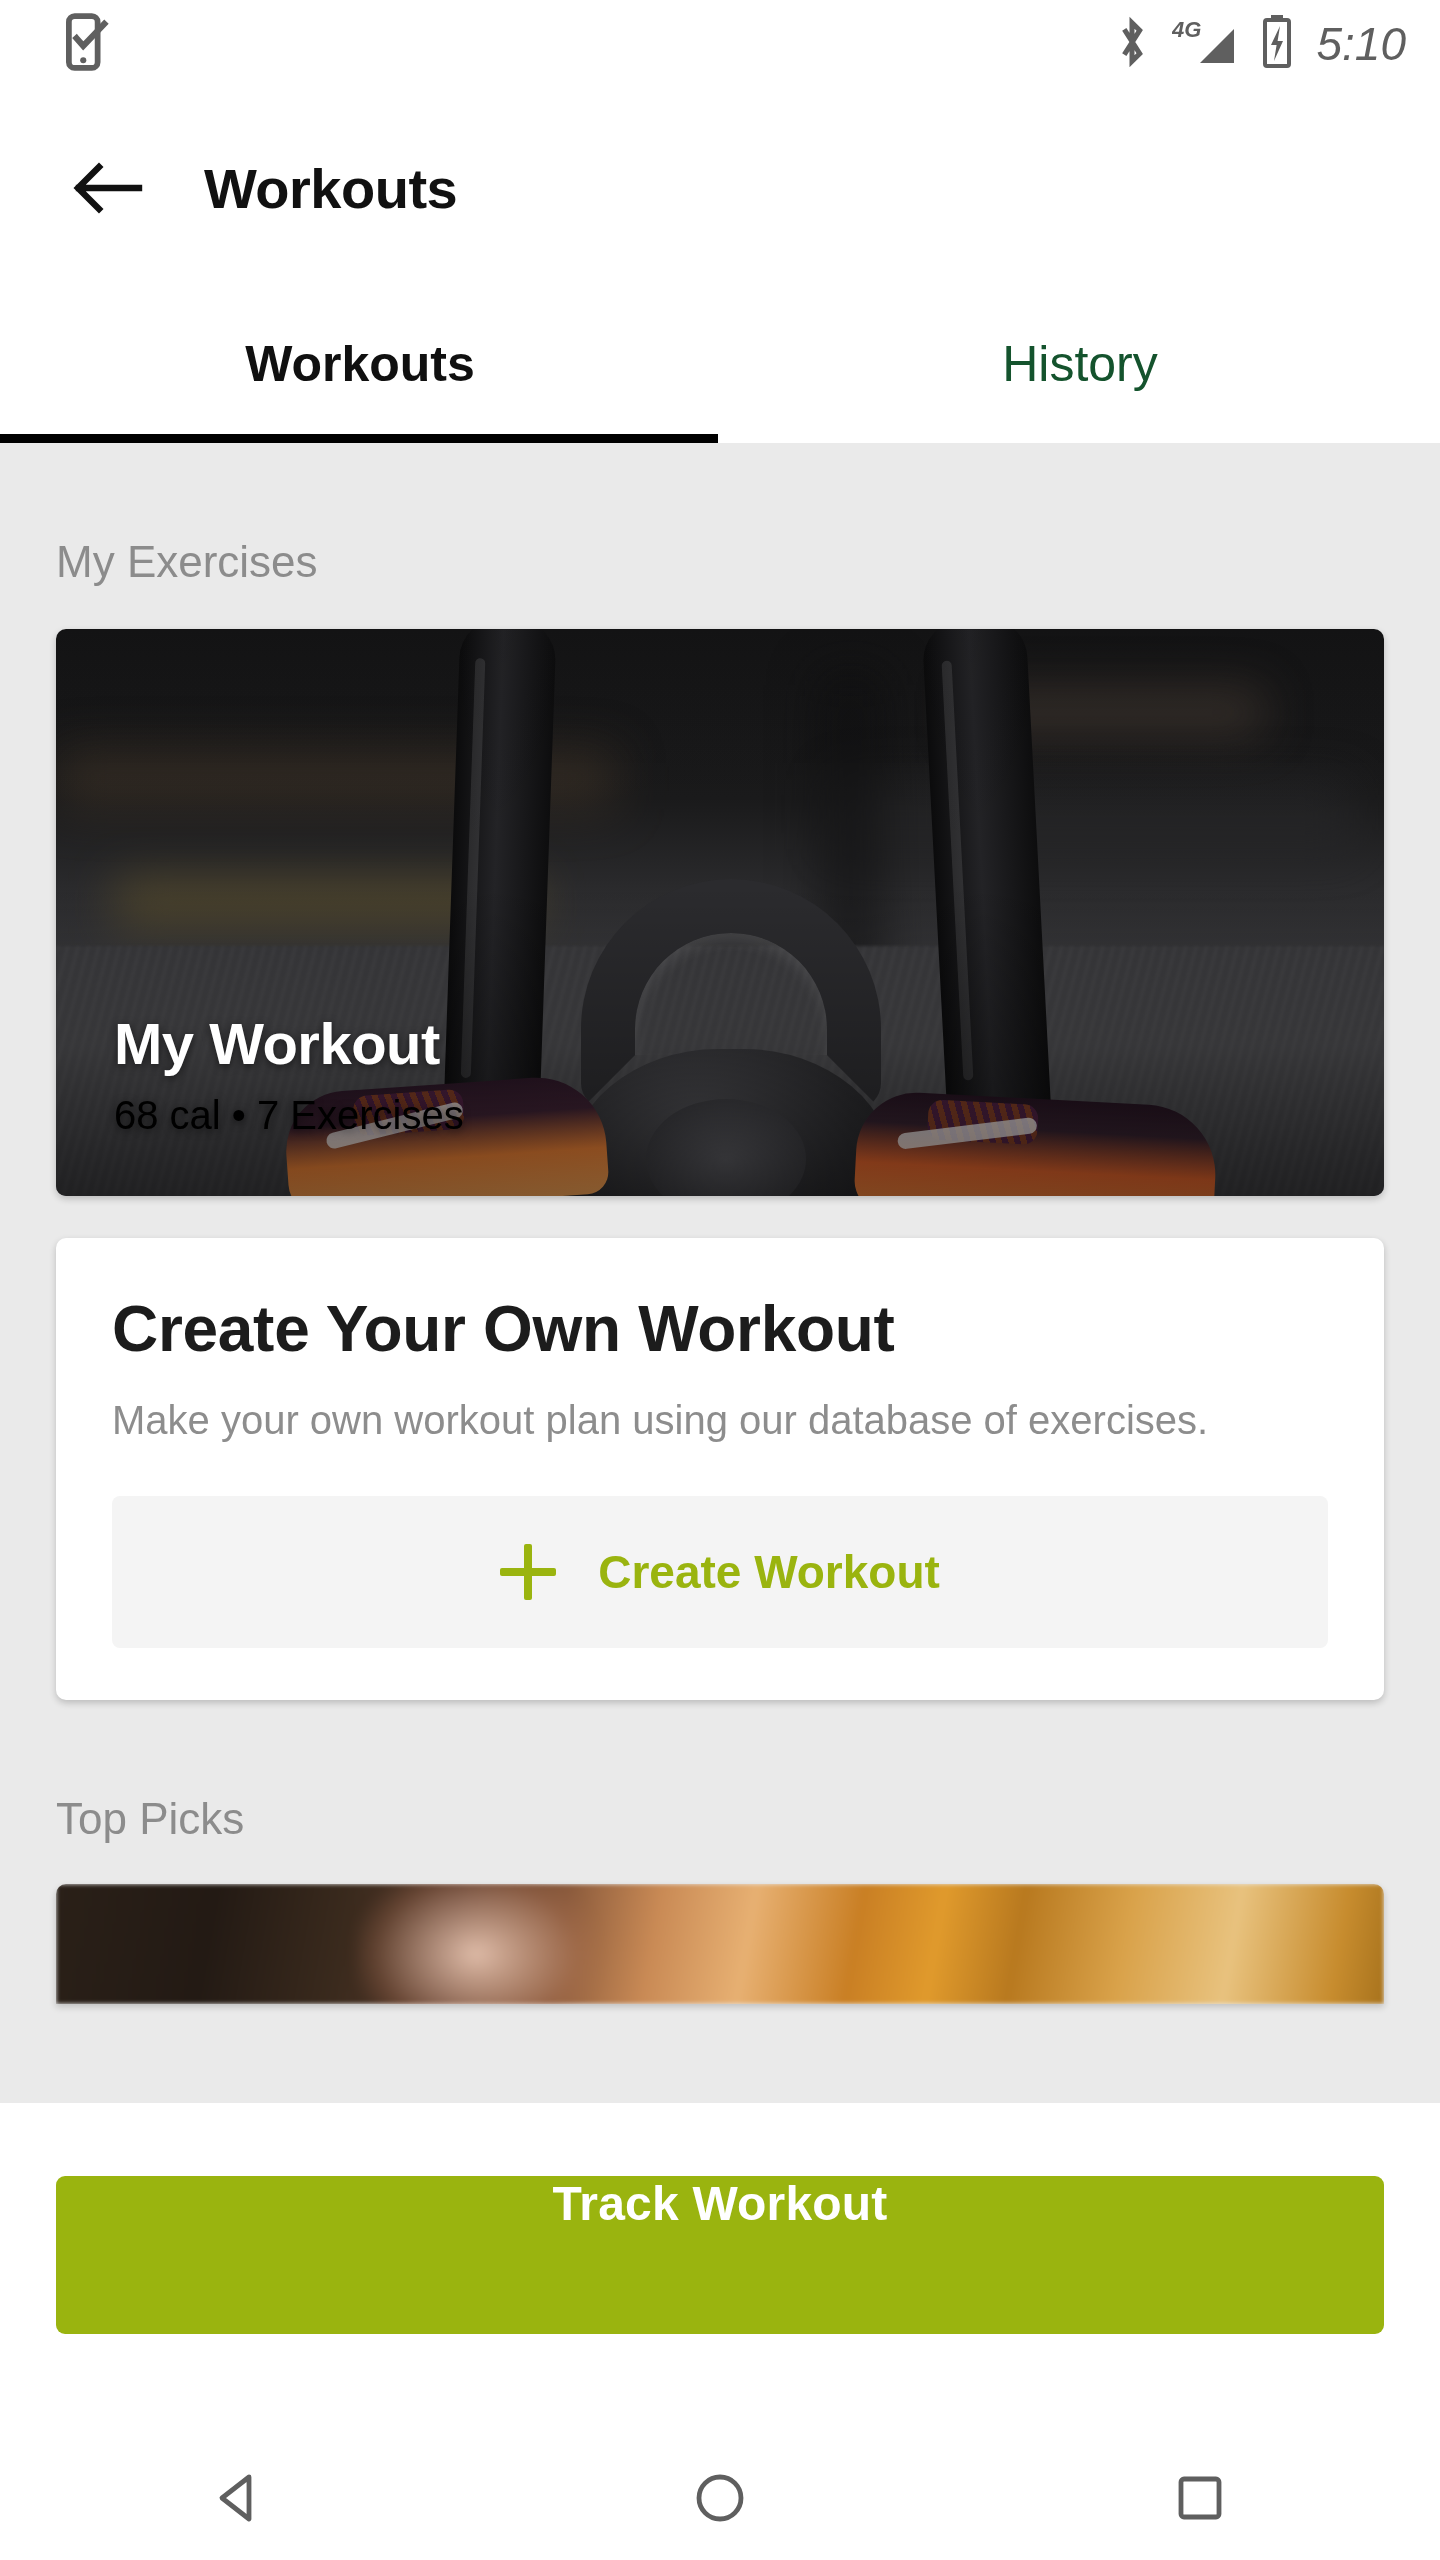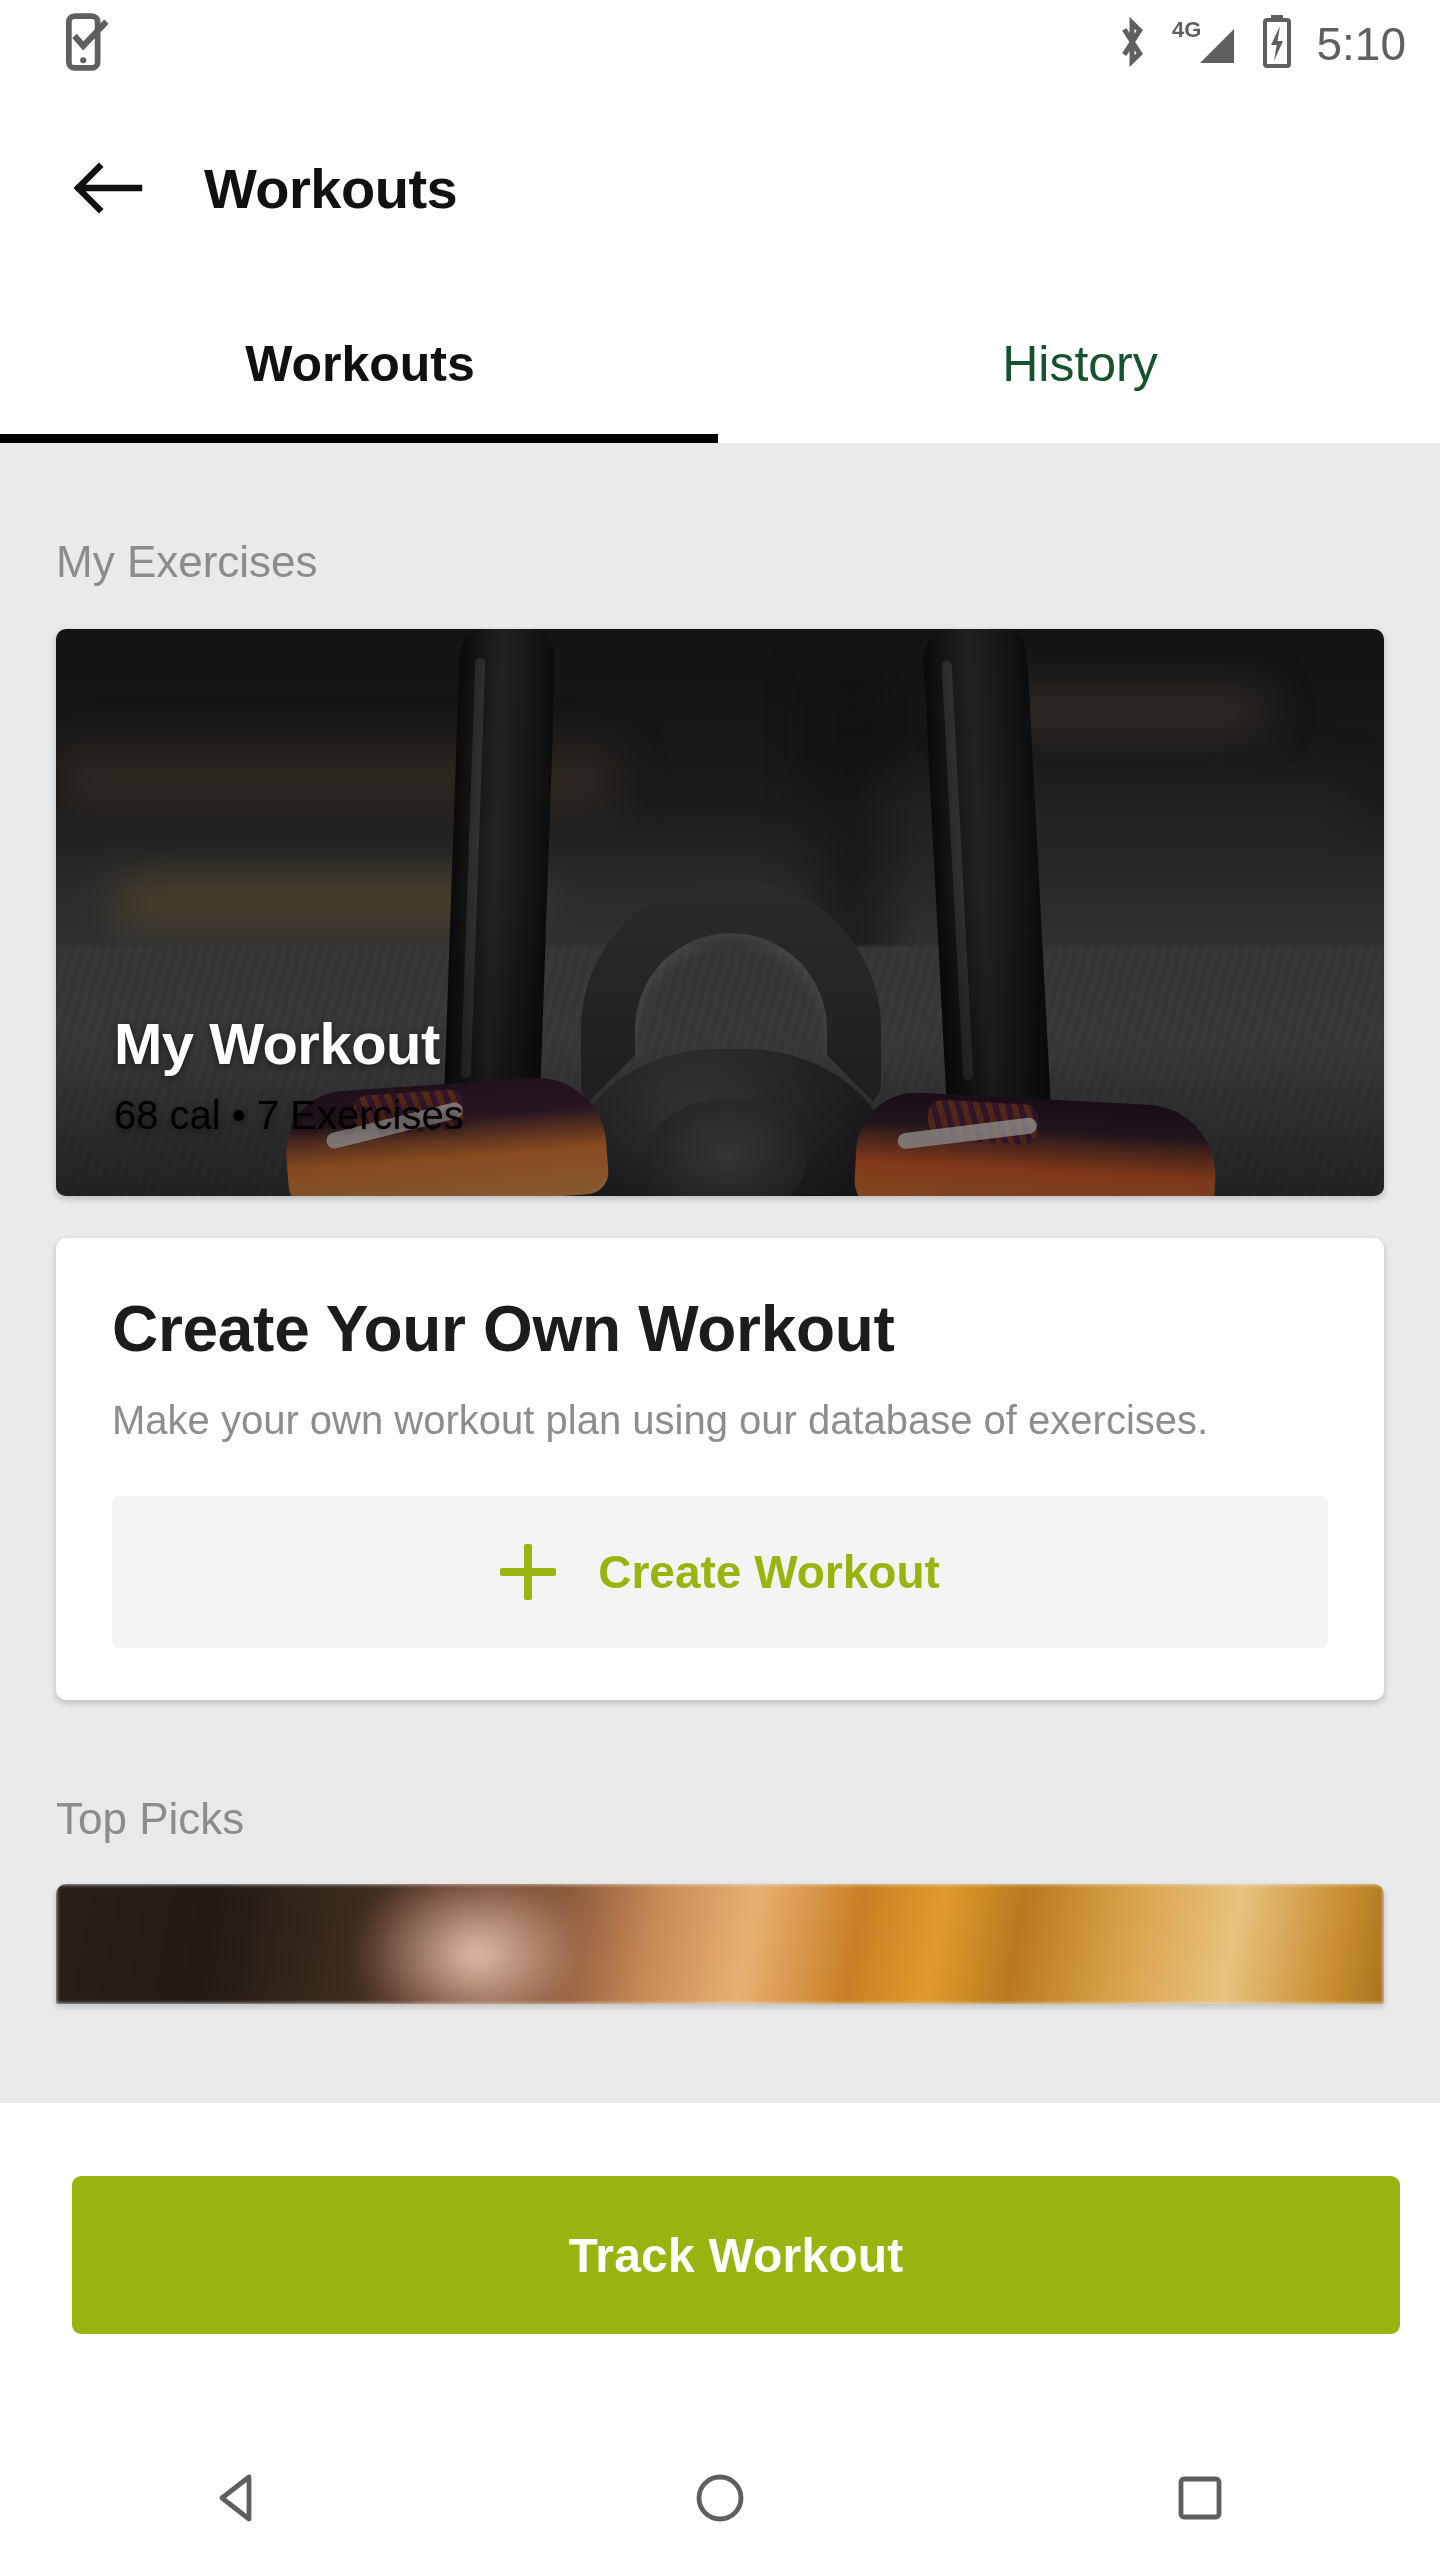--- a/index.html
+++ b/index.html
@@ -9,20 +9,21 @@
     font-family:"Liberation Sans", sans-serif;
     overflow:hidden;
   }
   .phone { position:relative; width:1440px; height:2560px; background:#ffffff; }
 
   
   .statusbar{
     position:absolute; top:0; left:0; width:1440px; height:88px;
     background:#ffffff; display:flex; align-items:center;
     padding:0 34px 0 66px;
+    font-style:italic;
   }
   .sb-left{ display:flex; align-items:center; gap:18px; }
   .sb-right{ margin-left:auto; display:flex; align-items:center; gap:22px; }
   .sb-time{ font-size:46px; color:#5f5f5f; letter-spacing:0px; font-weight:400; }
   .ic{ display:block; }
 
   
   .appbar{
     position:absolute; top:88px; left:0; width:1440px; height:200px;
     background:#ffffff; display:flex; align-items:center;
@@ -178,23 +179,23 @@
     background:radial-gradient(ellipse at center, rgba(245,210,190,0.85) 0%, rgba(180,120,90,0.25) 60%, rgba(0,0,0,0) 75%);
     filter:blur(6px);
   }
 
   
   .bottombar{
     position:absolute; top:2103px; left:0; width:1440px; height:337px;
     background:#ffffff;
   }
   .track-btn{
-    position:absolute; left:72px; top:73px; width:1328px; height:158px;
+    position:absolute; left:56px; top:73px; width:1328px; height:158px;
     background:#9ab40f; border-radius:9px;
-    display:flex; align-items:center; justify-content:center; cursor:pointer;
+    display:flex; align-items:flex-start; justify-content:center; cursor:pointer;
   }
   .track-btn-label{ font-size:48px; font-weight:bold; color:#ffffff; letter-spacing:0.2px; }
 
   
   .navbar{
     position:absolute; top:2440px; left:0; width:1440px; height:120px;
     background:#ffffff; display:flex; align-items:center;
   }
   .nav-btn{ flex:1 1 33.33%; display:flex; align-items:center; justify-content:center; cursor:pointer; }
 </style>

